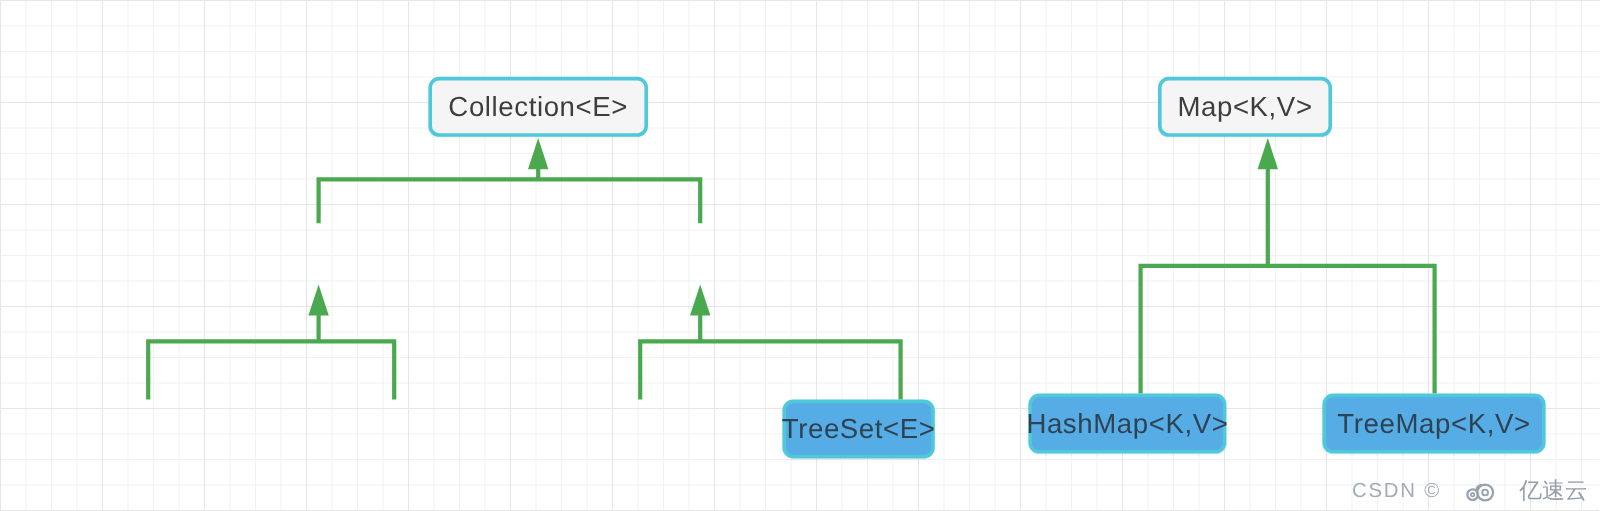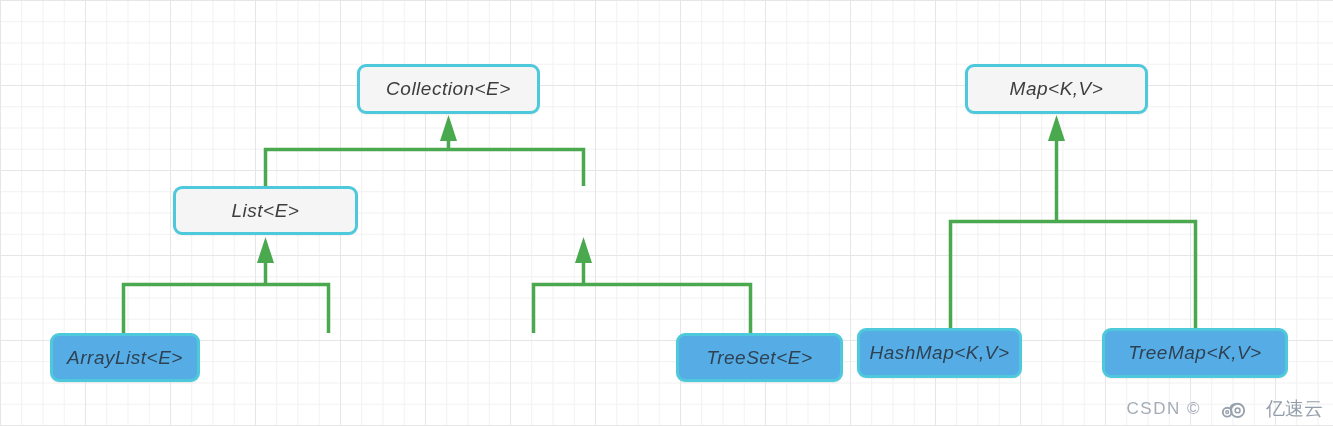--- a/index.html
+++ b/index.html
@@ -15,25 +15,24 @@
       linear-gradient(to bottom, #f1f1f1 1px, transparent 1px);
     background-size: 85px 85px, 85px 85px, 21.25px 21.25px, 21.25px 21.25px;
   }
   .connectors{position:absolute;left:0;top:0;z-index:1;}
   .node{
     position:absolute;z-index:2;
     display:flex;align-items:center;justify-content:center;
     box-sizing:border-box;
     border:3px solid var(--node-border,#4ec9dc);
     border-radius:9px;
-    font-size:19px;
+    font-size:23px;
     letter-spacing:0.5px;
     white-space:nowrap;
     box-shadow:0 1px 2px rgba(0,0,0,0.06);
-    font-style:italic;
   }
   .node.interface{
     background:var(--interface-fill,#f4f5f4);
     color:var(--interface-text,#3d3d3d);
   }
   .node.class{
     background:var(--class-fill,#56ade5);
     color:var(--class-text,#2f4254);
   }
   .watermark{
@@ -68,30 +67,28 @@
     </g>
     <g stroke="#4aa94f" stroke-width="3.5" fill="none">
       <path d="M950.5,328 V221.5 H1195.5 V328"></path>
       <line x1="1056.5" y1="221.5" x2="1056.5" y2="139"></line>
       <polygon points="1056.5,115 1048,141 1065,141" fill="#4aa94f" stroke="none"></polygon>
     </g>
   </svg>
 
   <div class="node interface" style="left:357px;top:64px;width:183px;height:50px;">Collection&lt;E&gt;</div>
 
-  <div class="node interface" style="left:965px;top:64px;width:183px;height:50px;">Map&lt;K,V&gt;</div>
-
-  <div class="node interface" style="left:173px;top:186px;width:185px;height:49px;">List&lt;E&gt;</div>
-
-
-  <div class="node class" style="left:50px;top:333px;width:150px;height:49px;">ArrayList&lt;E&gt;</div>
+  <div class="node interface" style="left:965px;top:64px;width:145px;height:50px;">Map&lt;K,V&gt;</div>
 
 
 
-  <div class="node class" style="left:676px;top:333px;width:167px;height:49px;">TreeSet&lt;E&gt;</div>
+
+
+
+  <div class="node class" style="left:652px;top:333px;width:127px;height:49px;">TreeSet&lt;E&gt;</div>
 
   <div class="node class" style="left:857px;top:328px;width:165px;height:50px;">HashMap&lt;K,V&gt;</div>
 
   <div class="node class" style="left:1102px;top:328px;width:186px;height:50px;">TreeMap&lt;K,V&gt;</div>
 
   <div class="watermark">
     <span class="site">CSDN ©</span>
     <span class="logo-icon">
       <svg width="27" height="22" viewBox="0 0 27 22" fill="none" stroke="#98a2ae" stroke-width="1.9" stroke-linecap="round">
         <circle cx="7.2" cy="14.2" r="4.4"></circle>

